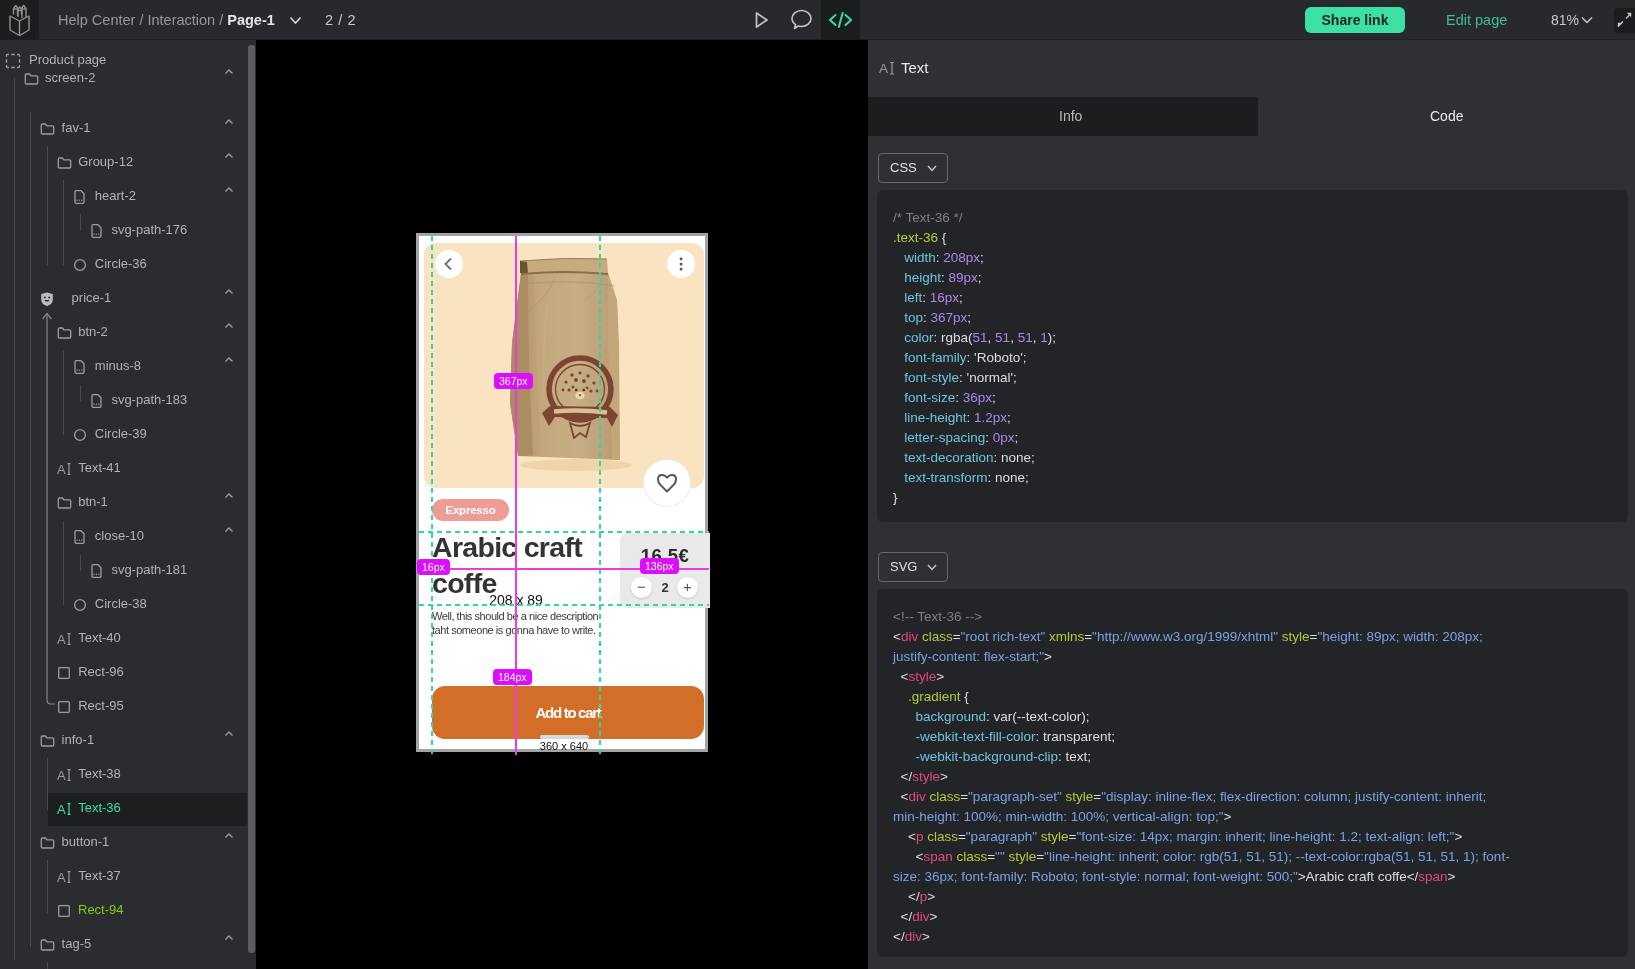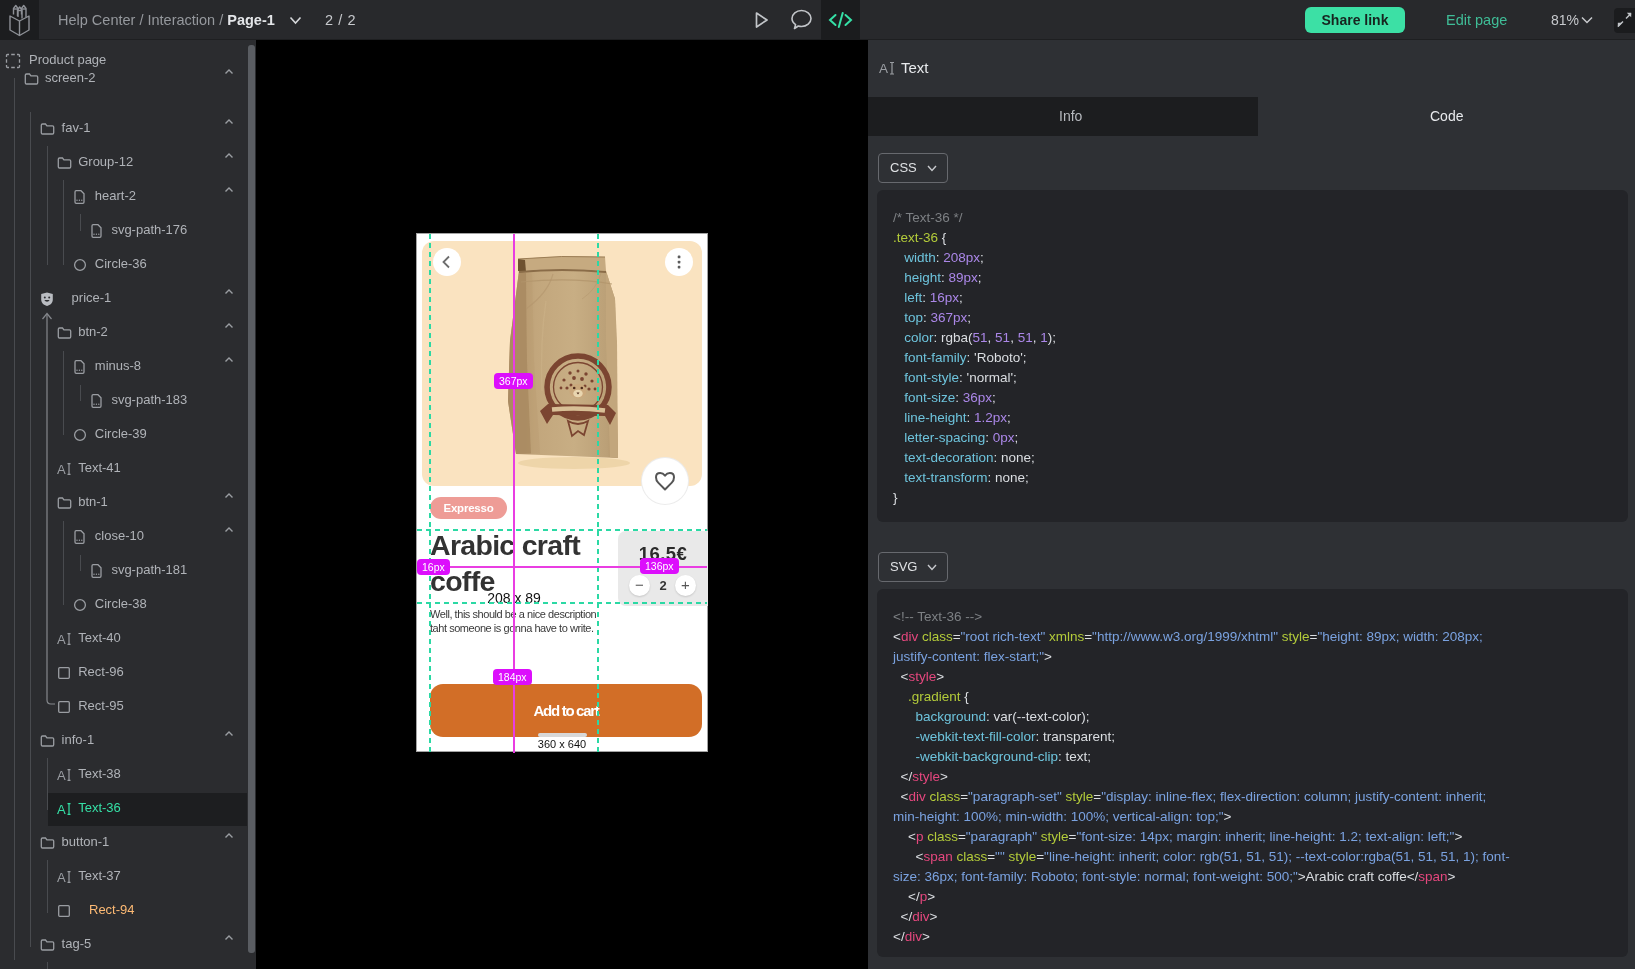--- a/index.html
+++ b/index.html
@@ -24,21 +24,21 @@
   .row { position:absolute; height:20px; font-size:13px; color:#b0b3b8; white-space:nowrap; }
   .row svg { position:absolute; top:50%; transform:translateY(-50%); }
   .gline { position:absolute; width:1px; background:#494b4f; }
   .chev { position:absolute; left:222px; width:14px; height:14px; }
   #scrollthumb { position:absolute; left:248px; top:5px; width:7px; height:908px; background:#5a5d62; border-radius:3px; }
   #selrow { position:absolute; left:48px; top:753px; width:199px; height:33px; background:#1d1e20; }
 
   
   #canvas { position:absolute; left:256px; top:40px; width:612px; height:929px; background:#000; }
   #screen { position:absolute; left:160px; top:193px; width:292px; height:519px; background:#fff;
-     border:1px solid #a3a3a3; }
+     border:3px solid #a3a3a3; }
   #productimg { position:absolute; left:5px; top:7px; width:280px; height:245px; background:#fae3c0; border-radius:12px; overflow:hidden; }
   .circbtn { position:absolute; width:28px; height:28px; border-radius:50%; background:#fff; }
   #heartbtn { position:absolute; left:225px; top:224px; width:46px; height:46px; border-radius:50%; background:#fff; box-shadow:0 0 0 1px #ececec; }
   #pill { position:absolute; left:13px; top:263px; width:77px; height:22px; border-radius:11px; background:#ee9c96;
      color:#fff; font-size:11.5px; font-weight:bold; text-align:center; line-height:22px; letter-spacing:-0.2px; }
   #title { position:absolute; left:13px; top:294px; width:176px; font-size:28.5px; line-height:35.5px; font-weight:bold;
      color:#333; letter-spacing:-0.7px; }
   #pricebox { position:absolute; left:201px; top:297px; width:90px; height:75px; background:#e9e9e9; border-radius:8px 0 0 8px;padding-left:8px; }
   #priceval { position:absolute; left:0; top:12px; width:90px; text-align:center; font-size:18.5px; font-weight:bold; color:#2b2b2b; letter-spacing:0.4px; }
   .stepcirc { position:absolute; top:44px; width:21px; height:21px; border-radius:50%; background:#fff; box-shadow:0 1px 2px rgba(0,0,0,.15); color:#555; text-align:center; line-height:20px; font-size:15px; }
@@ -390,21 +390,21 @@
           </svg>
         </span>
         <span style="position:absolute; left:78.2px; top:1px; color:#b0b3b8;">Text-37</span>
       </div>
 <div class="row" style="left:0; top:861px; width:256px;">
         <span style="position:absolute; left:56.7px; top:50%; transform:translateY(-50%); display:flex;">
           <svg width="14" height="14" viewBox="0 0 14 14">
             <rect x="1.7" y="1.7" width="10.6" height="10.6" rx="1" fill="none" stroke="#9a9da2" stroke-width="1.3"></rect>
           </svg>
         </span>
-        <span style="position:absolute; left:89px; top:1px; color:#fdba74;">Rect-94</span>
+        <span style="position:absolute; left:78px; top:1px; color:#84cc16;">Rect-94</span>
       </div>
 <div class="row" style="left:0; top:895px; width:256px;">
         <span style="position:absolute; left:40.1px; top:50%; transform:translateY(-50%); display:flex;">
           <svg width="15" height="14" viewBox="0 0 15 14">
             <path d="M1.3 3.2 a1.2 1.2 0 0 1 1.2-1.2 h3 l1.4 1.8 h5.6 a1.2 1.2 0 0 1 1.2 1.2 v5.8 a1.2 1.2 0 0 1 -1.2 1.2 H2.5 a1.2 1.2 0 0 1 -1.2-1.2 z" fill="none" stroke="#9a9da2" stroke-width="1.3"></path>
           </svg>
         </span>
         <span style="position:absolute; left:61.6px; top:1px; color:#b0b3b8;">tag-5</span>
         <svg class="chev" style="top:3px;" viewBox="0 0 14 14">
           <path d="M3.5 8.5 L7 5 l3.5 3.5" fill="none" stroke="#9a9da2" stroke-width="1.4"></path>

